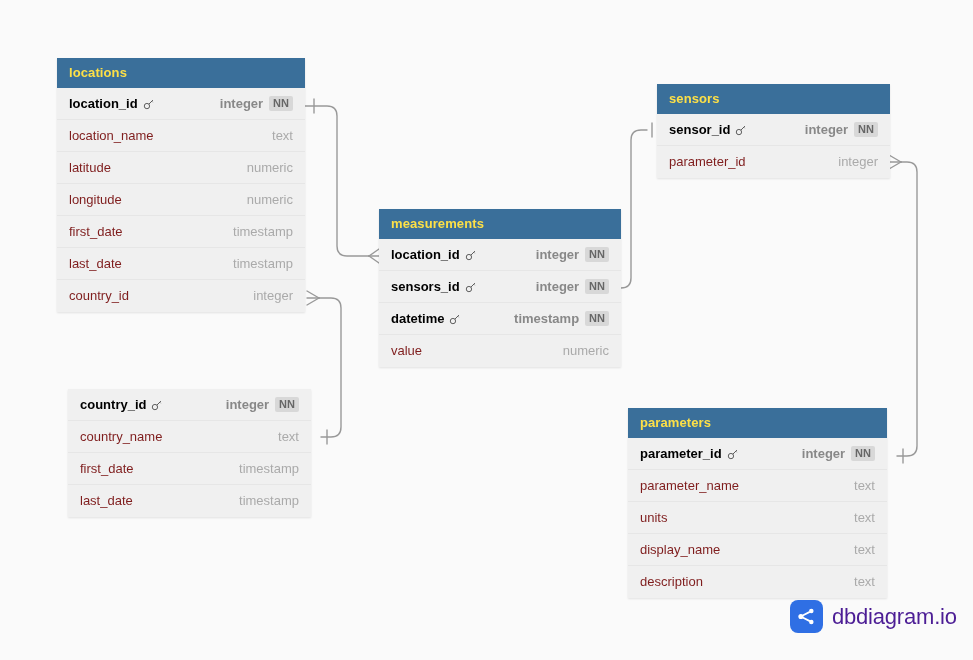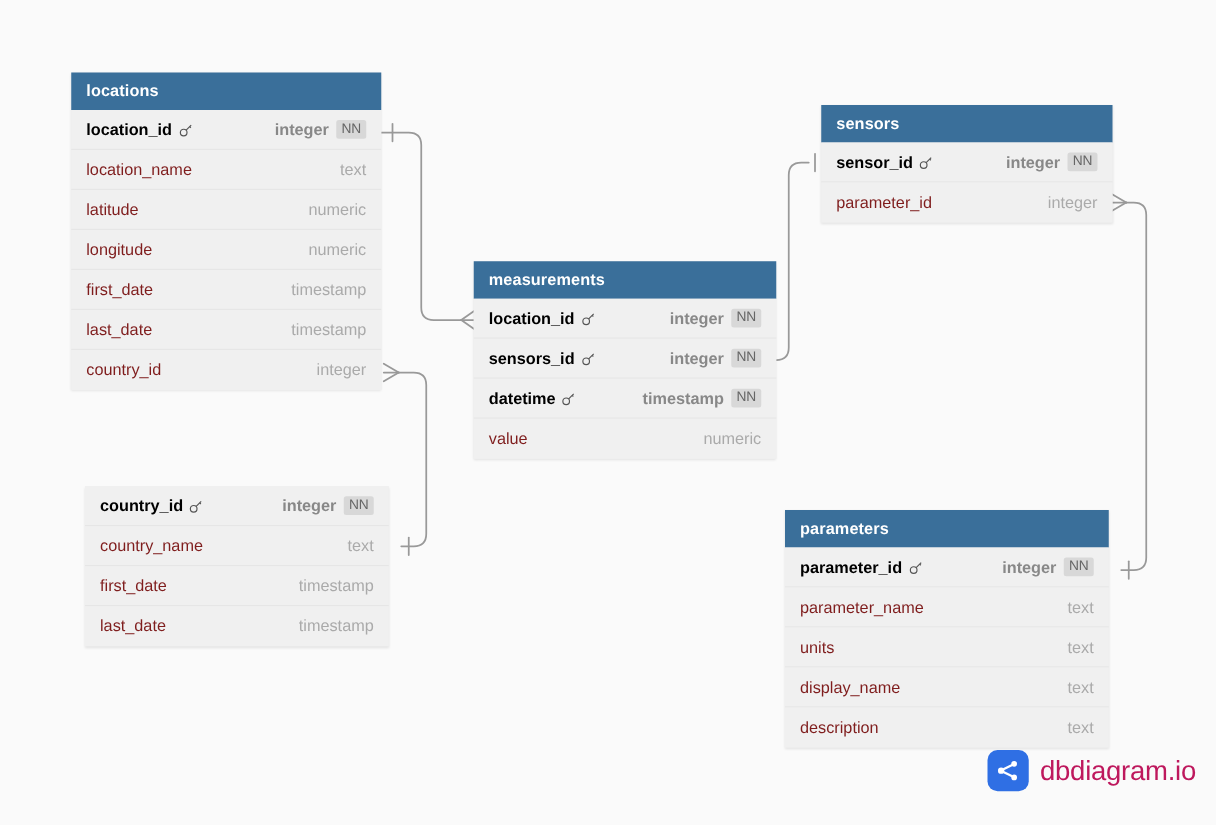--- a/index.html
+++ b/index.html
@@ -28,21 +28,21 @@
     pointer-events: none;
   }
   .table-card {
     position: absolute;
     box-sizing: border-box;
     background: #f0f0f0;
     box-shadow: 0 1px 2px rgba(0,0,0,0.10);
   }
   .table-header {
     background: #3a6f9a;
-    color: #ffffff;
+    color: #fde047;
     font-size: 13px;
     font-weight: bold;
     letter-spacing: 0.1px;
     height: 30px;
     line-height: 30px;
     padding: 0 12px;
     box-sizing: border-box;
     white-space: nowrap;
     overflow: hidden;
   }
@@ -92,21 +92,21 @@
     flex: 0 0 12px;
     position: relative;
     top: 0px;
   }
   .key-icon svg { display: block; }
   .nn-badge {
     display: inline-block;
     background: #d8d8d8;
     color: #666666;
     font-size: 11px;
-    font-weight: normal;
+    font-weight: bold;
     line-height: 14px;
     height: 15px;
     padding: 0 4px;
     border-radius: 2px;
   }
   .brand {
     position: absolute;
     display: flex;
     align-items: center;
     gap: 9px;
@@ -116,21 +116,21 @@
     height: 33px;
     border-radius: 8px;
     background: #2f6fe4;
     display: flex;
     align-items: center;
     justify-content: center;
     flex: 0 0 33px;
   }
   .brand-text {
     font-size: 22px;
-    color: #be185d;
+    color: #4c1d95;
     letter-spacing: -0.2px;
     white-space: nowrap;
   }
 </style>
 </head>
 <body>
 
 <div id="canvas">
 
   <svg id="edges" viewBox="0 0 973 660" xmlns="http://www.w3.org/2000/svg">

